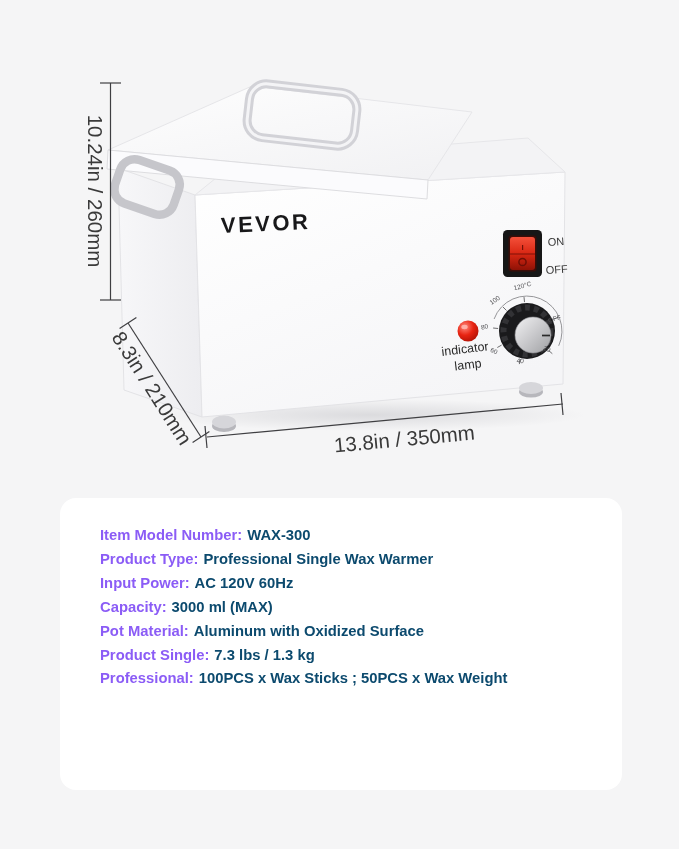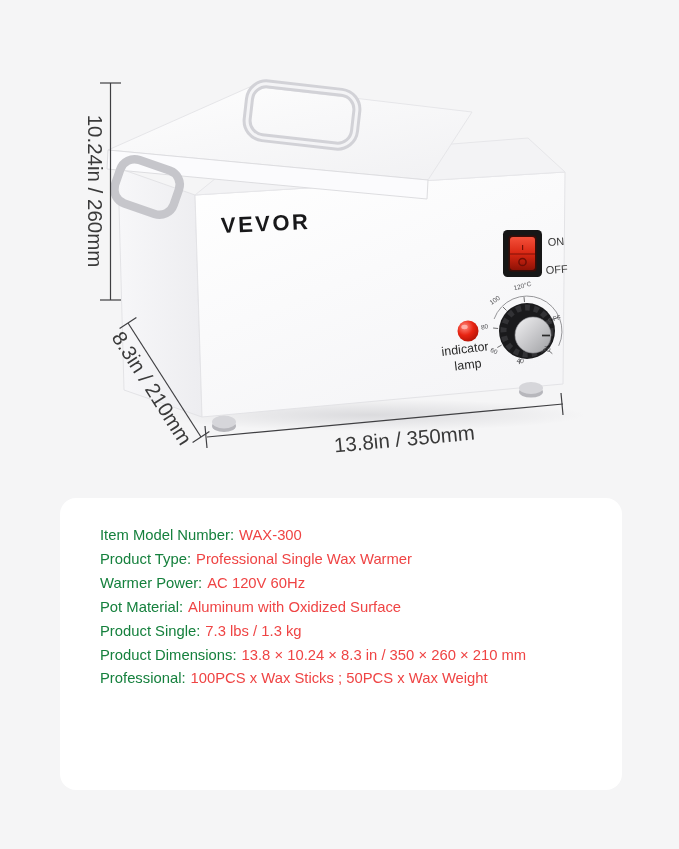--- a/index.html
+++ b/index.html
@@ -14,22 +14,22 @@
   .spec-card{
     position:absolute;left:60px;top:498px;width:562px;height:292px;
     background:#ffffff;border-radius:16px;
     box-sizing:border-box;
     padding:26px 30px 0 40px;
   }
   .spec-row{
     font-size:14.8px;line-height:23.9px;
     color:#242424;white-space:nowrap;
   }
-  .spec-label{color:#15803d;font-weight:400;}
-  .spec-value{color:#ef4444;font-weight:400;margin-left:5px;margin-top:47px;}
+  .spec-label{color:#8b5cf6;font-weight:700;}
+  .spec-value{color:#0c4a6e;font-weight:700;margin-left:5px;margin-top:47px;}
   svg text{font-family:"Liberation Sans", sans-serif;}
 </style>
 </head>
 <body>
 
 <div class="stage">
 
   <svg class="product-svg" width="679" height="480" viewBox="0 0 679 480">
     <defs>
       <linearGradient id="gFront" x1="0" y1="0" x2="0.6" y2="1">
@@ -159,29 +159,29 @@
   </svg>
 
   <div class="spec-card">
     <div class="spec-row">
       <span class="spec-label">Item Model Number:</span><span class="spec-value">WAX-300</span>
     </div>
     <div class="spec-row">
       <span class="spec-label">Product Type:</span><span class="spec-value">Professional Single Wax Warmer</span>
     </div>
     <div class="spec-row">
-      <span class="spec-label">Warmer Power:</span><span class="spec-value">AC 120V 60Hz</span>
+      <span class="spec-label">Input Power:</span><span class="spec-value">AC 120V 60Hz</span>
+    </div>
+    <div class="spec-row">
+      <span class="spec-label">Capacity:</span><span class="spec-value">3000 ml (MAX)</span>
     </div>
     <div class="spec-row">
       <span class="spec-label">Pot Material:</span><span class="spec-value">Aluminum with Oxidized Surface</span>
     </div>
     <div class="spec-row">
       <span class="spec-label">Product Single:</span><span class="spec-value">7.3 lbs / 1.3 kg</span>
-    </div>
-    <div class="spec-row">
-      <span class="spec-label">Product Dimensions:</span><span class="spec-value">13.8 × 10.24 × 8.3 in / 350 × 260 × 210 mm</span>
     </div>
     <div class="spec-row">
       <span class="spec-label">Professional:</span><span class="spec-value">100PCS x Wax Sticks ; 50PCS x Wax Weight</span>
     </div>
   </div>
 
 </div>
 
 </body></html>

